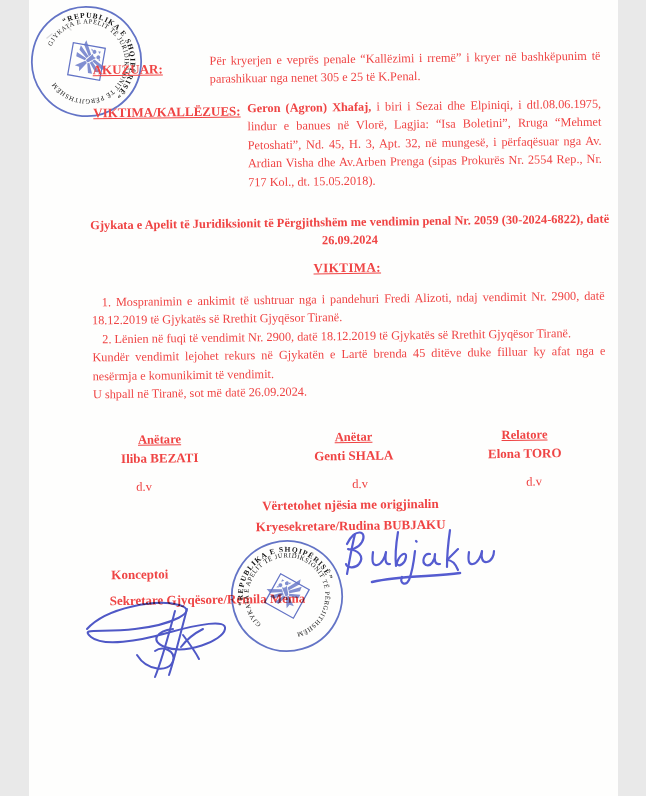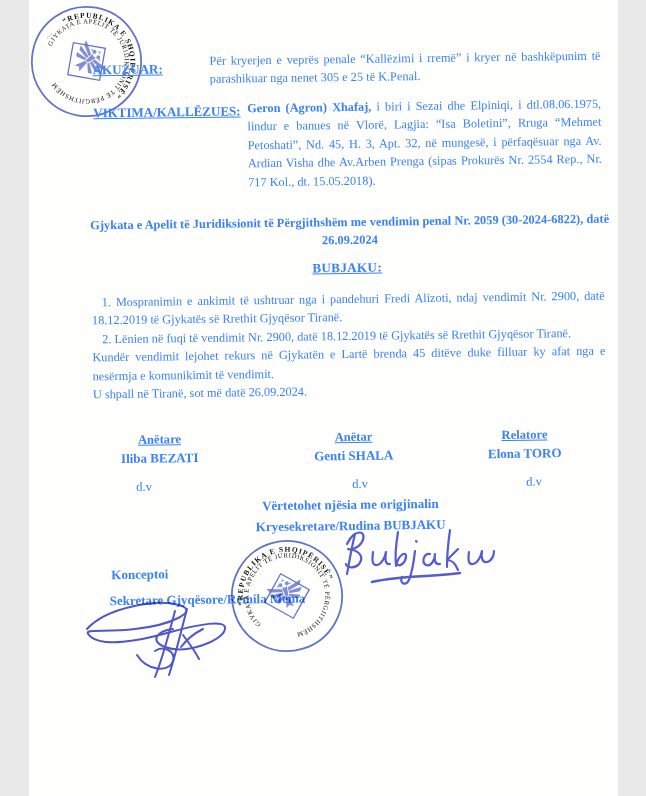--- a/index.html
+++ b/index.html
@@ -4,21 +4,21 @@
 <style>
   html,body{margin:0;padding:0;}
   body{background:#e9e9e9;}
   .page{
     position:relative;
     width:589px;height:796px;
     margin:0 auto;
     background:#fefefd;
     overflow:hidden;
     font-family:"Liberation Serif","DejaVu Serif",serif;
-    color:#3b82f6;
+    color:#ef4444;
   }
   .doc{position:absolute;inset:0;transform:rotate(-0.75deg);transform-origin:320px 400px;}
   .blk{position:absolute;font-size:12.3px;line-height:18.4px;}
   .bold{font-weight:bold;}
   .ul{text-decoration:underline;}
   .just{text-align:justify;text-justify:inter-word;}
   .center{text-align:center;}
 
   .blk-akuzuar{left:64px;top:50px;width:512px;}
   .blk-akuzuar .hang-label{position:absolute;left:4px;top:8px;font-size:13px;}
@@ -109,21 +109,21 @@
       <span class="hang-label bold ul">VIKTIMA/KALLËZUES:</span>
       <div class="hang-text just"><span class="bold">Geron (Agron) Xhafaj,</span><span> i biri i Sezai dhe Elpiniqi, i dtl.08.06.1975, lindur e banues në Vlorë, Lagjia: “Isa Boletini”, Rruga “Mehmet Petoshati”, Nd. 45, H. 3, Apt. 32, në mungesë, i përfaqësuar nga Av. Ardian Visha dhe Av.Arben Prenga (sipas Prokurës Nr. 2554 Rep., Nr. 717 Kol., dt. 15.05.2018).</span></div>
     </div>
 
     <div class="blk blk-heading bold center">
       <div>Gjykata e Apelit të Juridiksionit të Përgjithshëm me vendimin penal Nr. 2059 (30-2024-6822), datë</div>
       <div>26.09.2024</div>
     </div>
 
     <div class="blk blk-vendosi center">
-      <span class="bold ul">BUBJAKU:</span>
+      <span class="bold ul">VIKTIMA:</span>
     </div>
 
     <div class="blk blk-body just">
       <p class="num">1. Mospranimin e ankimit të ushtruar nga i pandehuri Fredi Alizoti, ndaj vendimit Nr. 2900, datë 18.12.2019 të Gjykatës së Rrethit Gjyqësor Tiranë.</p>
       <p class="num">2. Lënien në fuqi të vendimit Nr. 2900, datë 18.12.2019 të Gjykatës së Rrethit Gjyqësor Tiranë.</p>
       <p>Kundër vendimit lejohet rekurs në Gjykatën e Lartë brenda 45 ditëve duke filluar ky afat nga e nesërmja e komunikimit të vendimit.</p>
       <p>U shpall në Tiranë, sot më datë 26.09.2024.</p>
     </div>
 
     <div class="blk blk-cols">

